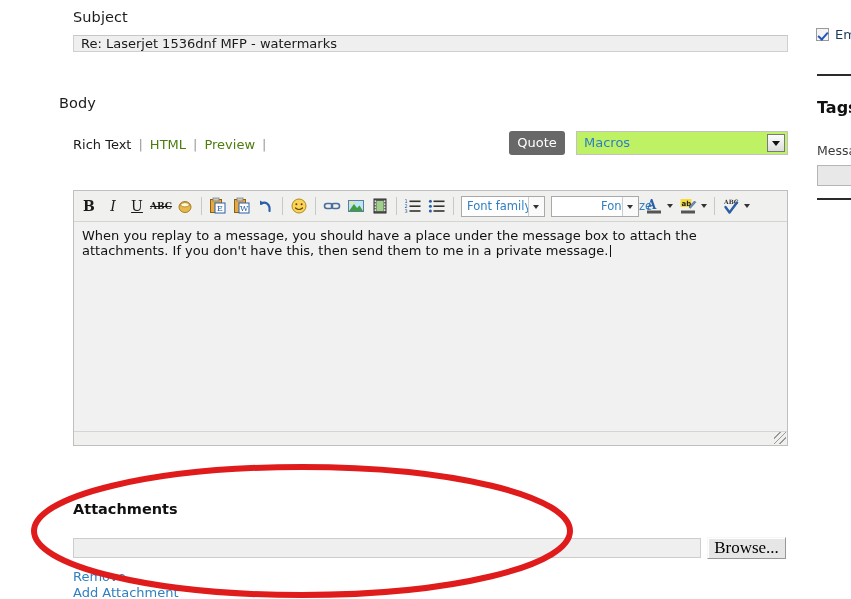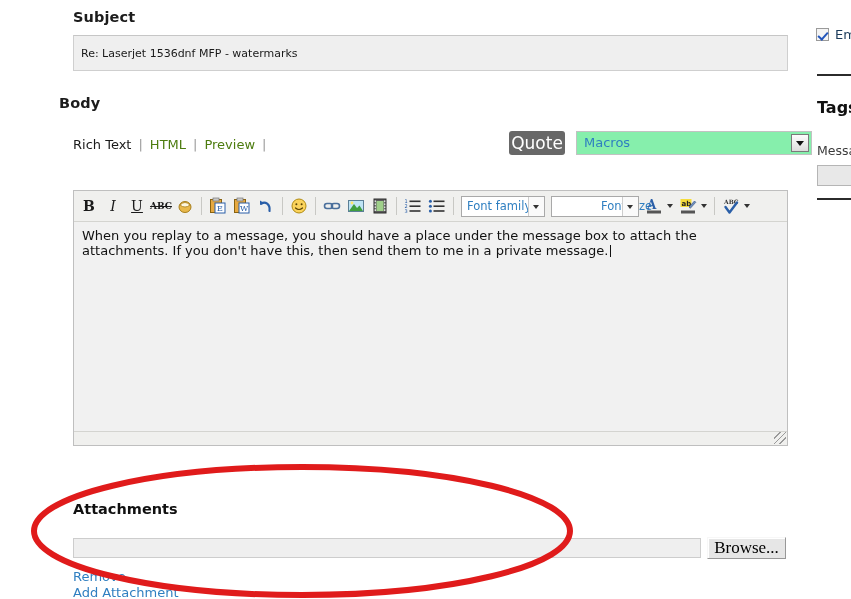--- a/index.html
+++ b/index.html
@@ -22,40 +22,40 @@
     position: absolute;
     left: 0;
     top: 0;
     width: 800px;
     height: 599px;
   }
 
   .section-label {
     position: absolute;
     font-size: 14.5px;
-    font-weight: 700;
+    font-weight: 400;
     color: #1c1c1c;
     letter-spacing: 0.1px;
     white-space: nowrap;
   }
 
   
   .subject-label { left: 73px; top: 9px; }
   .subject-input {
     position: absolute;
     left: 73px;
     top: 35px;
     width: 715px;
-    height: 36px;
+    height: 17px;
     box-sizing: border-box;
     background: #efefef;
     border: 1px solid #cfcfcf;
     border-top-color: #c6c6c6;
     font-family: "DejaVu Sans", "Liberation Sans", sans-serif;
-    font-size: 11px;
+    font-size: 13px;
     color: #1a1a1a;
     padding: 0 4px 0 7px;
     line-height: 26px;
     outline: none;
   }
 
   
   .body-label { left: 59px; top: 95px; }
 
   .mode-tabs {
@@ -84,35 +84,35 @@
     position: absolute;
     left: 509px;
     top: 131px;
     width: 56px;
     height: 24px;
     background: #686868;
     border: none;
     border-radius: 3px;
     color: #ffffff;
     font-family: "DejaVu Sans", "Liberation Sans", sans-serif;
-    font-size: 17px;
+    font-size: 13px;
     line-height: 24px;
     text-align: center;
     cursor: pointer;
     padding: 0;
   }
 
   
   .macros-wrap {
     position: absolute;
     left: 576px;
     top: 131px;
-    width: 236px;
+    width: 212px;
     height: 24px;
-    background: #86efac;
+    background: #bef264;
     border: 1px solid #c2c2c2;
     box-sizing: border-box;
   }
   .macros-text {
     position: absolute;
     left: 7px;
     top: 0;
     line-height: 22px;
     font-size: 13px;
     color: #2f7fc1;

